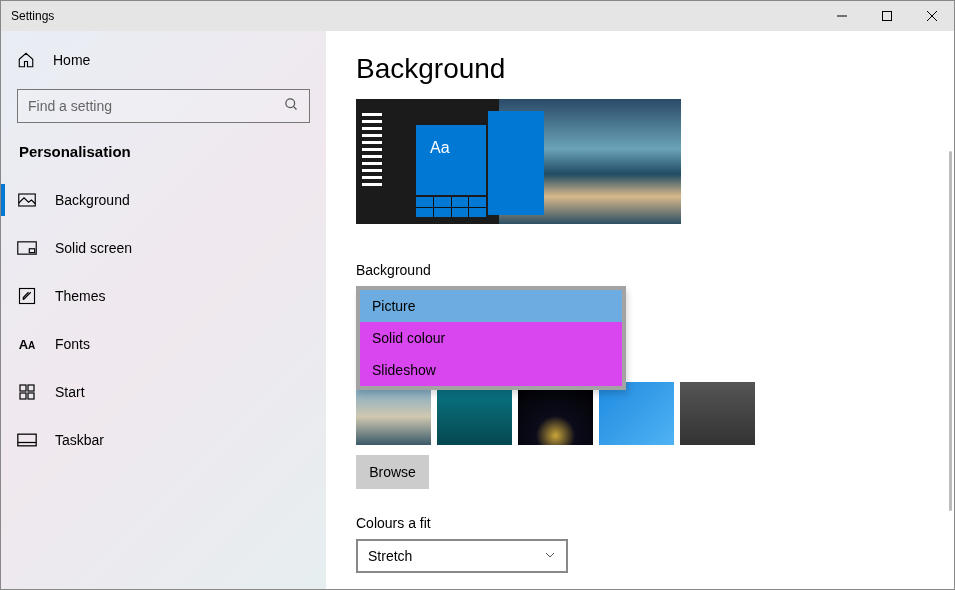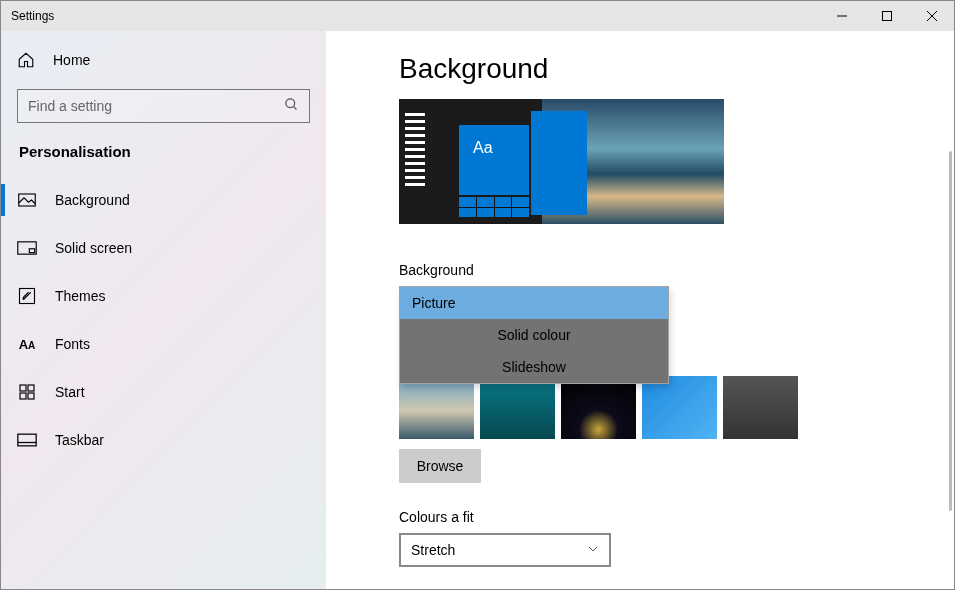--- a/index.html
+++ b/index.html
@@ -6,21 +6,21 @@
 body { width: 955px; height: 590px; overflow: hidden; background: #fff; border: 1px solid #888; }
 
 
 .titlebar { height: 30px; display: flex; align-items: center; justify-content: space-between; padding-left: 10px; background: #e5e5e5; }
 .titlebar .title { font-size: 12px; color: #000; }
 .win-controls { display: flex; }
 .win-btn { width: 45px; height: 30px; display: flex; align-items: center; justify-content: center; cursor: pointer; }
 .win-btn svg { width: 10px; height: 10px; }
 
 
-.content { display: flex; height: calc(100% - 30px); gap: 43px; }
+.content { display: flex; height: calc(100% - 30px); }
 .sidebar { width: 325px; background: linear-gradient(135deg, #e8eef4 0%, #f0e8ee 50%, #e6eef0 100%); padding: 10px 0; position: relative; }
 
 .home-row { display: flex; align-items: center; padding: 10px 16px; cursor: pointer; }
 .home-row .icon { width: 20px; display:flex; align-items:center; }
 .home-row .label { margin-left: 16px; font-size: 14px; }
 
 .search-box { margin: 10px 16px 14px 16px; border: 1px solid #777; height: 34px; display: flex; align-items: center; justify-content: space-between; padding: 0 10px; background: rgba(255,255,255,0.15); }
 .search-box input { border: none; background: transparent; outline: none; font-size: 14px; color: #555; width: 100%; }
 .search-box input::placeholder { color: #666; }
 .search-box .search-icon { color:#555; }
@@ -42,34 +42,34 @@
 .preview .taskbar-half .line { height:3px; background:#fff; margin:4px 0; width:20px; }
 .preview .taskbar-half .lines { position:absolute; left:6px; top:10px; }
 .preview .start-tile { position:absolute; left:60px; top:26px; width:70px; height:70px; background:#0078d4; }
 .preview .start-tile .aa { color:#fff; font-size:16px; padding:14px 0 0 14px; }
 .preview .tile-grid { position:absolute; left:60px; top:98px; width:70px; height:20px; display:grid; grid-template-columns:repeat(4,1fr); grid-template-rows:repeat(2,1fr); gap:1px; background:#111; }
 .preview .tile-grid div { background:#0078d4; }
 .preview .overlay-window { position:absolute; left:132px; top:12px; width:56px; height:104px; background:#0078d4; }
 
 .field-label { font-size: 14px; margin-bottom: 8px; }
 
-.dropdown { width: 270px; border: 1px solid #a3a3a3; background: #fff; box-shadow: 2px 4px 6px rgba(0,0,0,0.15); position: relative; }
+.dropdown { width: 270px; border: 4px solid #a3a3a3; background: #fff; box-shadow: 2px 4px 6px rgba(0,0,0,0.15); position: relative; }
 .dropdown .opt { padding: 8px 12px; font-size: 14px; cursor: pointer; }
 .dropdown .opt.selected { background: #6cace0; }
-.dropdown .opt:not(.selected) { background: #737373; text-align: center; }
+.dropdown .opt:not(.selected) { background: #d946ef; }
 
 .thumbs { display:flex; gap:6px; margin-top: -8px; }
 .thumb { width:75px; height:63px; background:#666; }
 .thumb.t1 { background: linear-gradient(180deg,#6aa3c8 0%, #d0c8b0 55%, #3a5a6a 100%); }
 .thumb.t2 { background: linear-gradient(180deg,#0a7a8a,#05484f); }
 .thumb.t3 { background: radial-gradient(circle at 50% 85%, #c9a63a 0%, #0b0b1a 30%, #000 100%); }
 .thumb.t4 { background: linear-gradient(135deg,#1f8ae0 0%, #4fb3f3 100%); }
 .thumb.t5 { background: linear-gradient(180deg,#555,#333); }
 
-.browse-btn { margin-top: 10px; width: 82px; height: 34px; background: #ccc; border: none; font-size: 14px; cursor: pointer; text-align:center; display:flex; align-items:center; justify-content:center; }
+.browse-btn { margin-top: 10px; width: 73px; height: 34px; background: #ccc; border: none; font-size: 14px; cursor: pointer; text-align:center; display:flex; align-items:center; justify-content:center; }
 
 .fit-section { margin-top: 26px; }
 .fit-select { width: 212px; height: 34px; border: 2px solid #888; display:flex; align-items:center; justify-content:space-between; padding: 0 10px; cursor:pointer; font-size:14px; }
 .fit-select .chev { font-size:11px; color:#555; }
 
 .scrollbar { position:absolute; right:2px; top:120px; width:3px; height:360px; background:#bbb; border-radius:2px; }
 </style>
 </head>
 <body>
 

